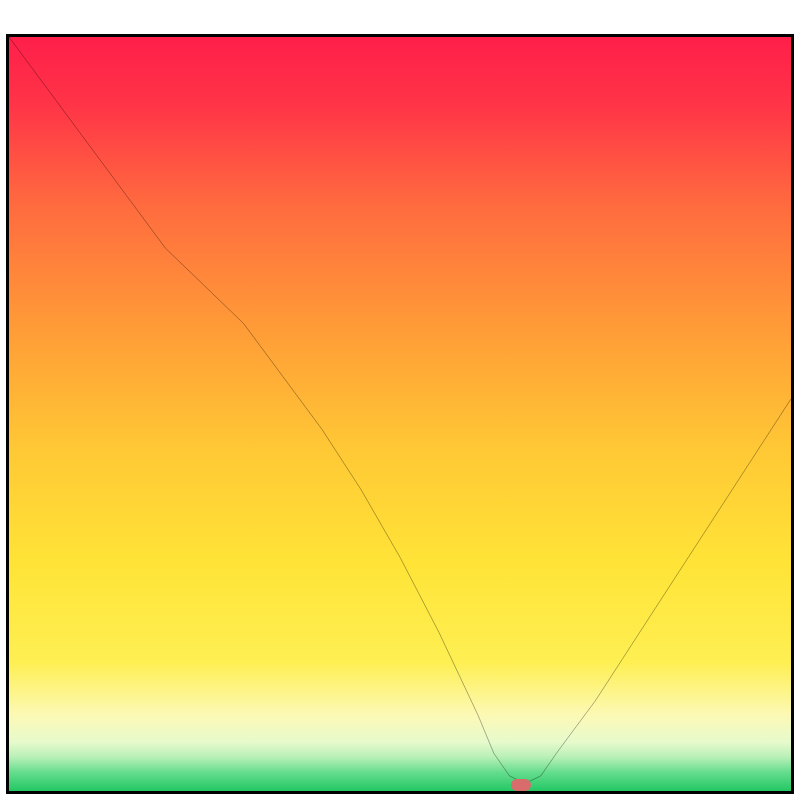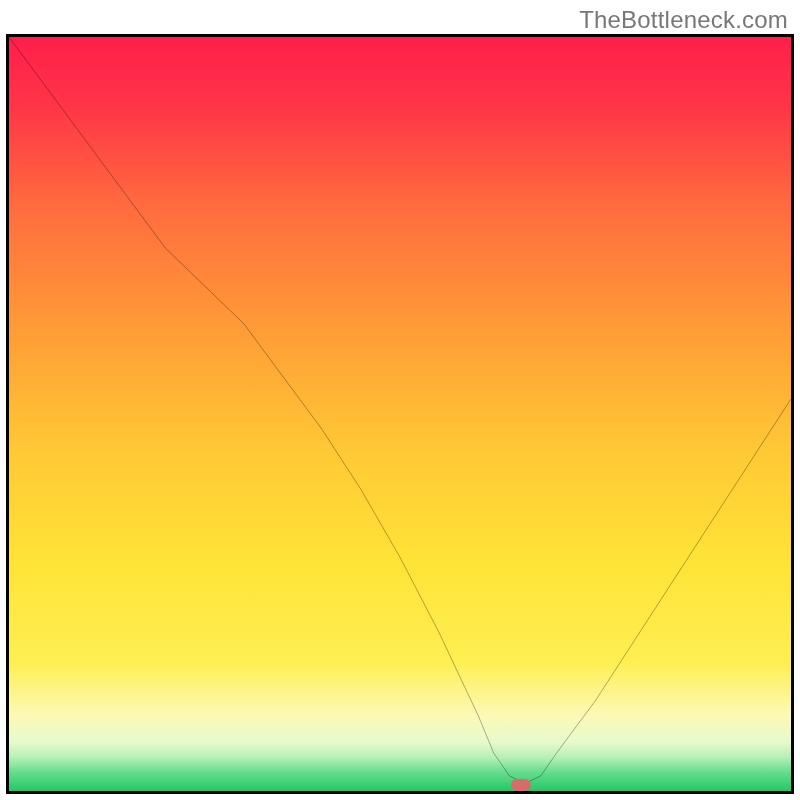--- a/index.html
+++ b/index.html
@@ -60,21 +60,20 @@
     height: 12px;
     border-radius: 6px;
     z-index: 3;
   }
 </style>
 </head>
 <body>
 
 <div class="stage">
 
-  <div class="watermark">TheBottleneck.com</div>
 
   <svg class="plot-bg" viewBox="0 0 782 754" preserveAspectRatio="none">
     <defs>
       <linearGradient id="heat" x1="0" y1="0" x2="0" y2="1">
         <stop offset="0.00" stop-color="#ff1f4a"></stop>
         <stop offset="0.09" stop-color="#ff3447"></stop>
         <stop offset="0.22" stop-color="#ff6a3f"></stop>
         <stop offset="0.38" stop-color="#ff9a37"></stop>
         <stop offset="0.55" stop-color="#ffc935"></stop>
         <stop offset="0.70" stop-color="#ffe437"></stop>

